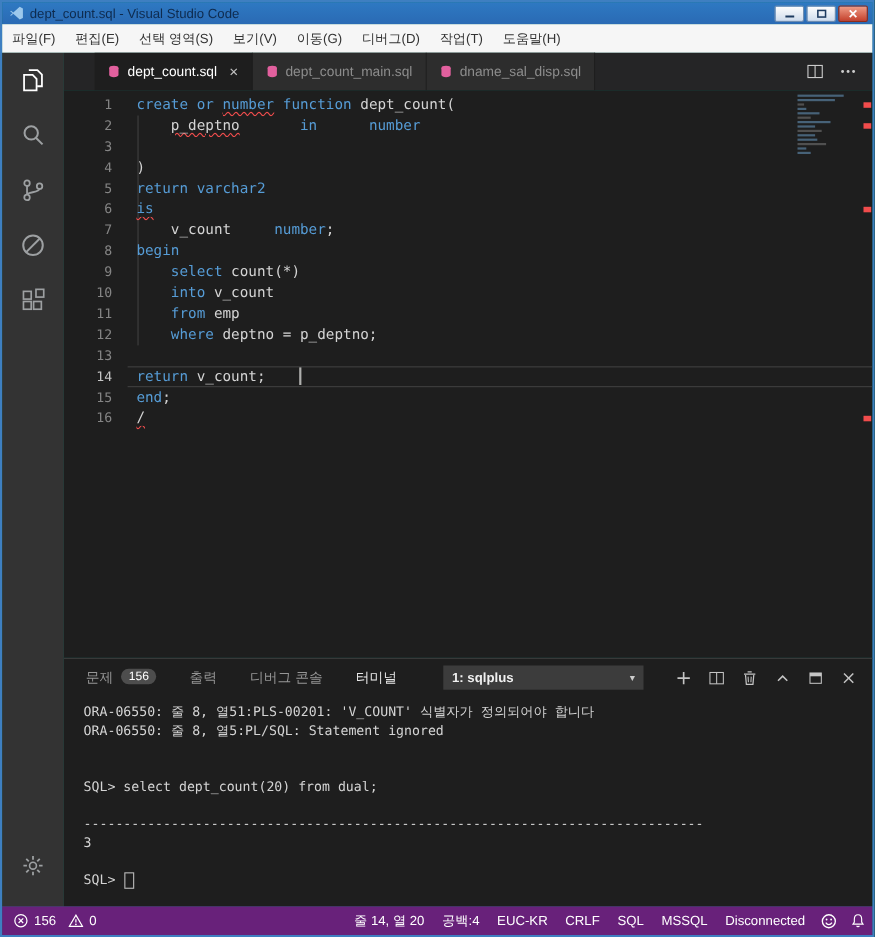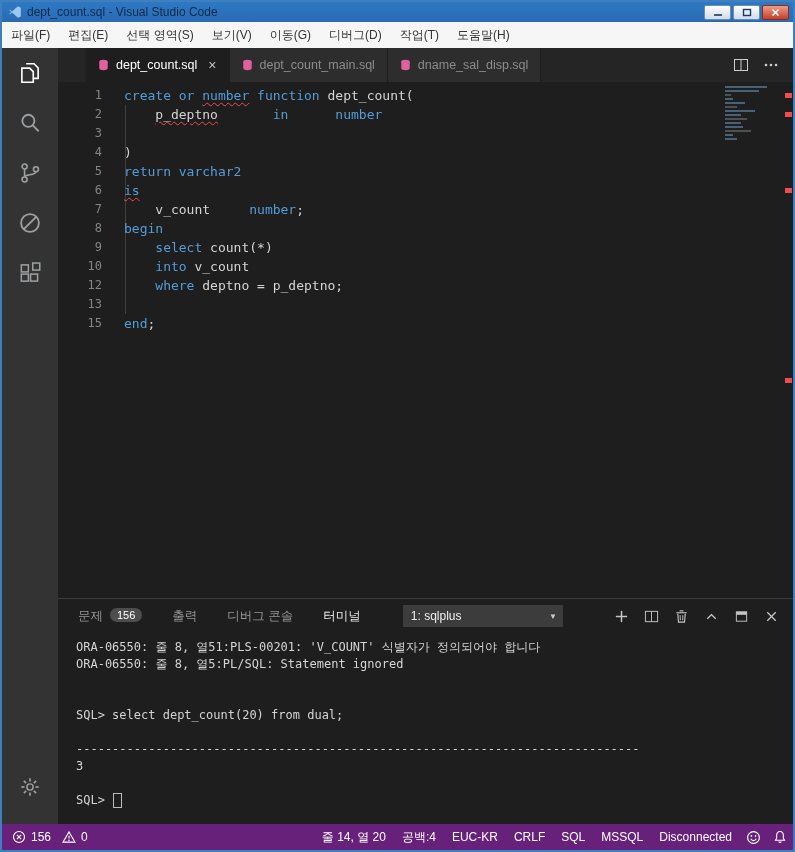--- a/index.html
+++ b/index.html
@@ -62,22 +62,22 @@
   .overview{position:absolute;right:0;top:0;bottom:0;width:9px;}
   .ovm{position:absolute;right:1px;width:7px;height:5px;background:var(--c-err,#F14C4C);}
 
   
   .panel{flex:0 0 226px;height:226px;background:#1e1e1e;border-top:1px solid #3c3c3c;
          display:flex;flex-direction:column;box-sizing:border-box;}
   .panel-header{height:34px;flex:0 0 34px;display:flex;align-items:center;padding:0 14px 0 20px;}
   .ptab{font-size:12.5px;color:#969696;margin-right:30px;display:flex;align-items:flex-start;gap:7px;cursor:default;}
   .ptab.active{color:#e7e7e7;}
   .badge{background:#4d4d4d;color:#ffffff;font-size:11px;border-radius:10px;padding:1px 7px;}
-  .term-select{margin-left:12px;width:160px;height:22px;background:#3c3c3c;color:#f0f0f0;font-size:12px;
-               display:flex;align-items:center;padding-left:8px;box-sizing:border-box;}
+  .term-select{margin-left:12px;width:182px;height:22px;background:#3c3c3c;color:#f0f0f0;font-size:12px;
+               display:flex;align-items:center;padding-left:8px;box-sizing:border-box;font-weight:bold;}
   .sel-arrow{margin-left:auto;font-size:8px;color:#cccccc;padding:0 6px;}
   .panel-actions{margin-left:auto;display:flex;align-items:center;gap:15px;color:#c5c5c5;}
   .terminal{flex:1;padding:6px 0 0 18px;font-family:"DejaVu Sans Mono","Liberation Mono",monospace;
             font-size:12px;color:#d4d4d4;}
   .tline{height:17px;line-height:17px;white-space:pre;}
   .tcaret{display:inline-block;width:7px;height:13px;border:1px solid #bbbbbb;vertical-align:middle;margin-left:1px;}
 
   
   .statusbar{height:26px;flex:0 0 26px;background:var(--c-status,#68217A);color:#ffffff;
              display:flex;align-items:center;font-size:12px;}
@@ -243,23 +243,26 @@
             <div class="line"><span class="ln">1</span><span class="code"><span class="tok-kw">create or </span><span class="tok-kw sq">number</span><span class="tok-pl"> </span><span class="tok-kw">function</span><span class="tok-pl"> dept_count(</span></span></div>
             <div class="line"><span class="ln">2</span><span class="code"><span class="tok-pl">    </span><span class="tok-pl sq">p_deptno</span><span class="tok-pl">       </span><span class="tok-kw">in</span><span class="tok-pl">      </span><span class="tok-kw">number</span></span></div>
             <div class="line"><span class="ln">3</span><span class="code"></span></div>
             <div class="line"><span class="ln">4</span><span class="code"><span class="tok-pl">)</span></span></div>
             <div class="line"><span class="ln">5</span><span class="code"><span class="tok-kw">return varchar2</span></span></div>
             <div class="line"><span class="ln">6</span><span class="code"><span class="tok-kw sq">is</span></span></div>
             <div class="line"><span class="ln">7</span><span class="code"><span class="tok-pl">    v_count     </span><span class="tok-kw">number</span><span class="tok-pl">;</span></span></div>
             <div class="line"><span class="ln">8</span><span class="code"><span class="tok-kw">begin</span></span></div>
             <div class="line"><span class="ln">9</span><span class="code"><span class="tok-pl">    </span><span class="tok-kw">select</span><span class="tok-pl"> count(*)</span></span></div>
             <div class="line"><span class="ln">10</span><span class="code"><span class="tok-pl">    </span><span class="tok-kw">into</span><span class="tok-pl"> v_count</span></span></div>
+            <div class="line"><span class="ln">11</span><span class="code"><span class="tok-pl">    </span><span class="tok-kw">from</span><span class="tok-pl"> emp</span></span></div>
             <div class="line"><span class="ln">12</span><span class="code"><span class="tok-pl">    </span><span class="tok-kw">where</span><span class="tok-pl"> deptno = p_deptno;</span></span></div>
             <div class="line"><span class="ln">13</span><span class="code"></span></div>
+            <div class="line current"><div class="cl"></div><span class="ln">14</span><span class="code"><span class="tok-kw">return</span><span class="tok-pl"> v_count;    </span><span class="caret"></span></span></div>
             <div class="line"><span class="ln">15</span><span class="code"><span class="tok-kw">end</span><span class="tok-pl">;</span></span></div>
+            <div class="line"><span class="ln">16</span><span class="code"><span class="tok-pl sq">/</span></span></div>
           </div>
         <div class="minimap" id="minimap">
             <div class="mmbar" style="width: 42px;"></div>
             <div class="mmbar" style="width: 34px;"></div>
             <div class="mmbar alt" style="width: 6px;"></div>
             <div class="mmbar" style="width: 8px;"></div>
             <div class="mmbar" style="width: 20px;"></div>
             <div class="mmbar alt" style="width: 12px;"></div>
             <div class="mmbar" style="width: 30px;"></div>
             <div class="mmbar" style="width: 16px;"></div>

